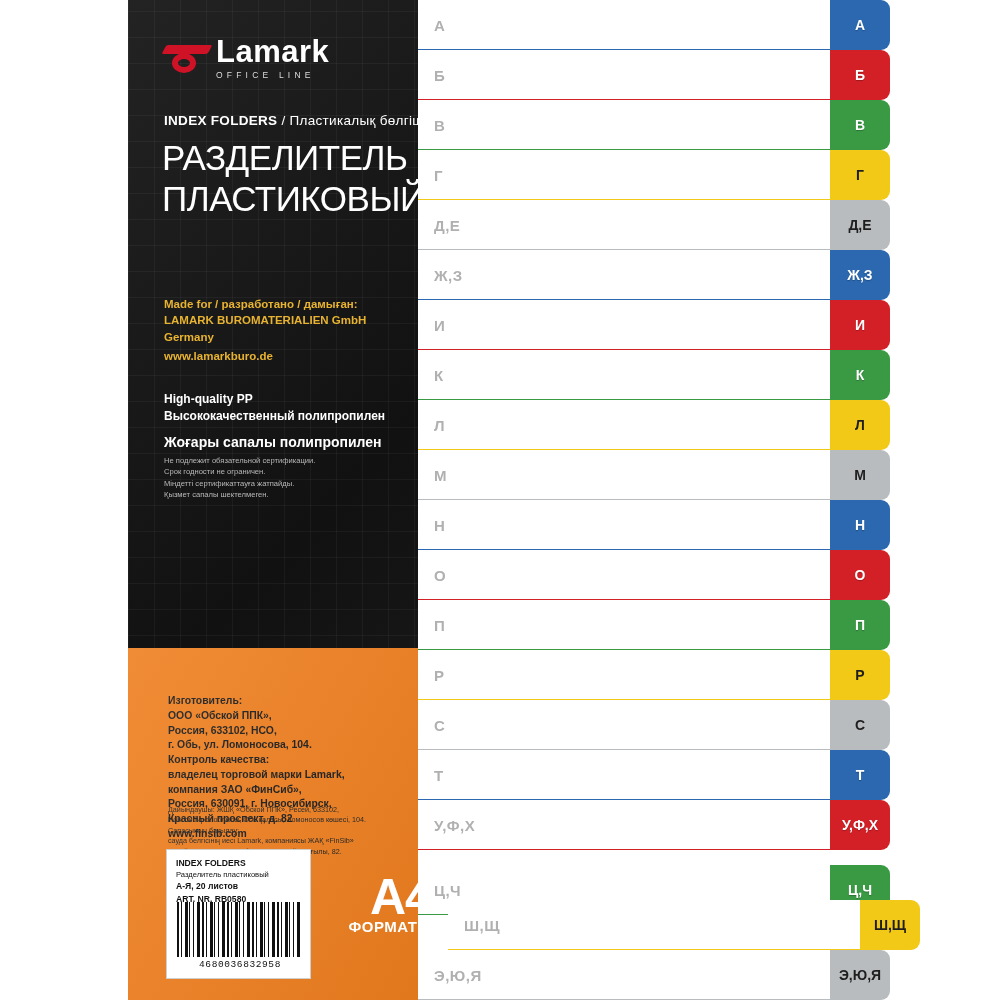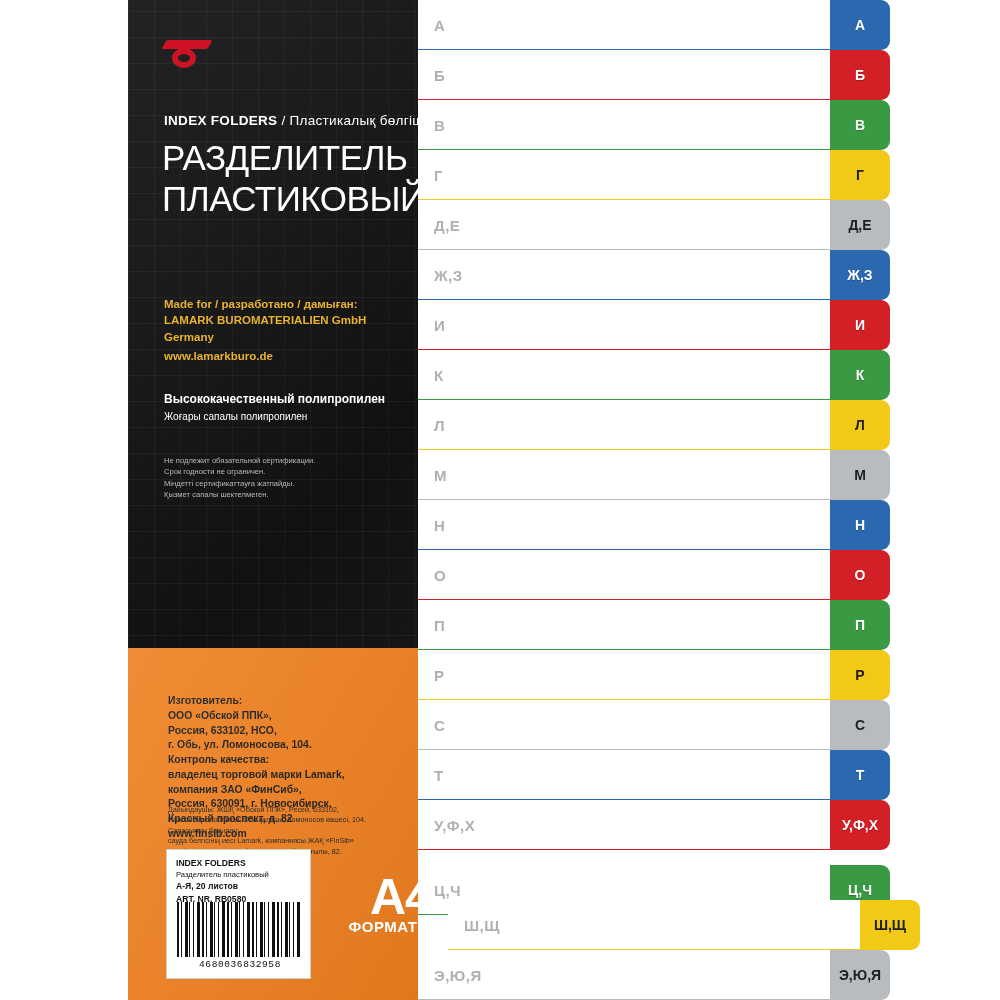--- a/index.html
+++ b/index.html
@@ -128,21 +128,21 @@
 
   .quality {
     position: absolute;
     left: 36px;
     top: 391px;
     width: 246px;
     color: #ffffff;
   }
   .quality .q1 { font-size: 12px; font-weight: bold; line-height: 1.42; }
   .quality .q2 { font-size: 12px; font-weight: bold; line-height: 1.42; }
-  .quality .q3 { font-size: 10px; font-weight: normal; line-height: 1.5; margin-top: 1px; }
+  .quality .q3 { font-size: 14px; font-weight: bold; line-height: 1.5; margin-top: 7px; }
 
   .certinfo {
     position: absolute;
     left: 36px;
     top: 455px;
     width: 246px;
     color: #b9b9b9;
     font-size: 7.6px;
     line-height: 1.5;
   }
@@ -315,37 +315,42 @@
 
 <div class="package">
 
   <div class="card">
 
     <div class="logo-row">
       <div class="logo-mark">
         <div class="swoosh"></div>
         <div class="ring"></div>
       </div>
+      <div>
+        <div class="logo-text">Lamark</div>
+        <div class="logo-sub">OFFICE LINE</div>
+      </div>
     </div>
 
     <div class="index-line">
       <span>INDEX  FOLDERS</span><span class="thin"> / Пластикалық бөлгіш</span>
     </div>
 
     <div class="title-big">
       <div>РАЗДЕЛИТЕЛЬ</div>
       <div>ПЛАСТИКОВЫЙ</div>
     </div>
 
     <div class="made-for" style="white-space:pre-line;">Made for / разработано / дамыған:
 LAMARK BUROMATERIALIEN GmbH
 Germany</div>
     <div class="website">www.lamarkburo.de</div>
 
     <div class="quality">
+      <div class="q1">High-quality PP</div>
       <div class="q2">Высококачественный полипропилен</div>
       <div class="q3">Жоғары сапалы полипропилен</div>
     </div>
 
     <div class="certinfo" style="white-space:pre-line;">Не подлежит обязательной сертификации.
 Срок годности не ограничен.
 Міндетті сертификаттауға жатпайды.
 Қызмет сапалы шектелмеген.</div>
   </div>
 

